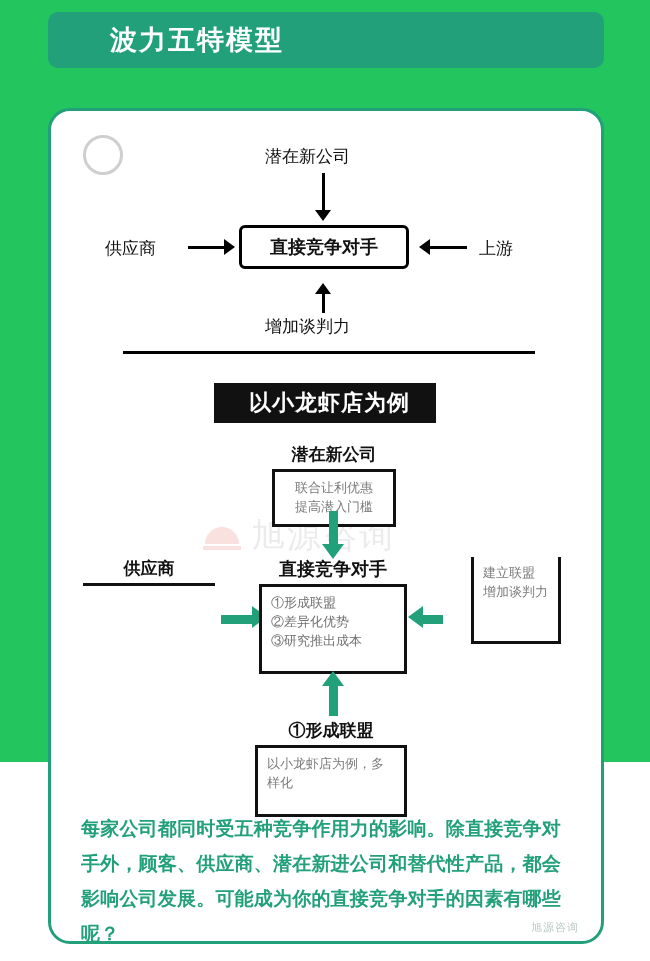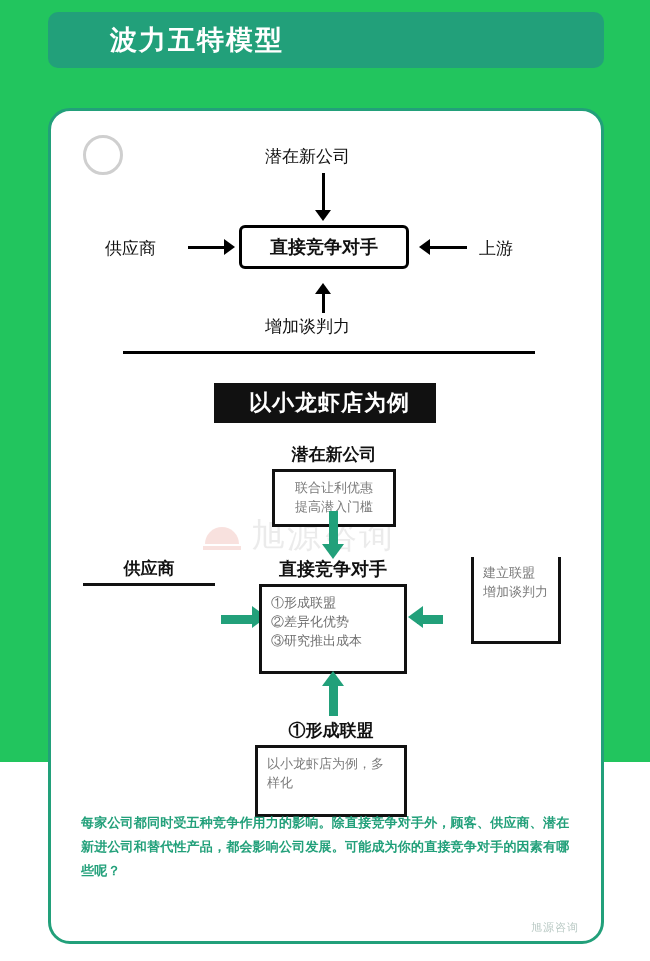--- a/index.html
+++ b/index.html
@@ -277,21 +277,21 @@
     height: 9px;
     background: #22a07a;
   }
 
   
   .footer-note {
     position: absolute;
     left: 30px;
     top: 700px;
     width: 490px;
-    font-size: 13px;
+    font-size: 19px;
     line-height: 1.85;
     color: #22a07a;
     font-weight: bold;
     letter-spacing: 0.2px;
   }
 </style>
 </head>
 <body>
 
 <div class="page">

